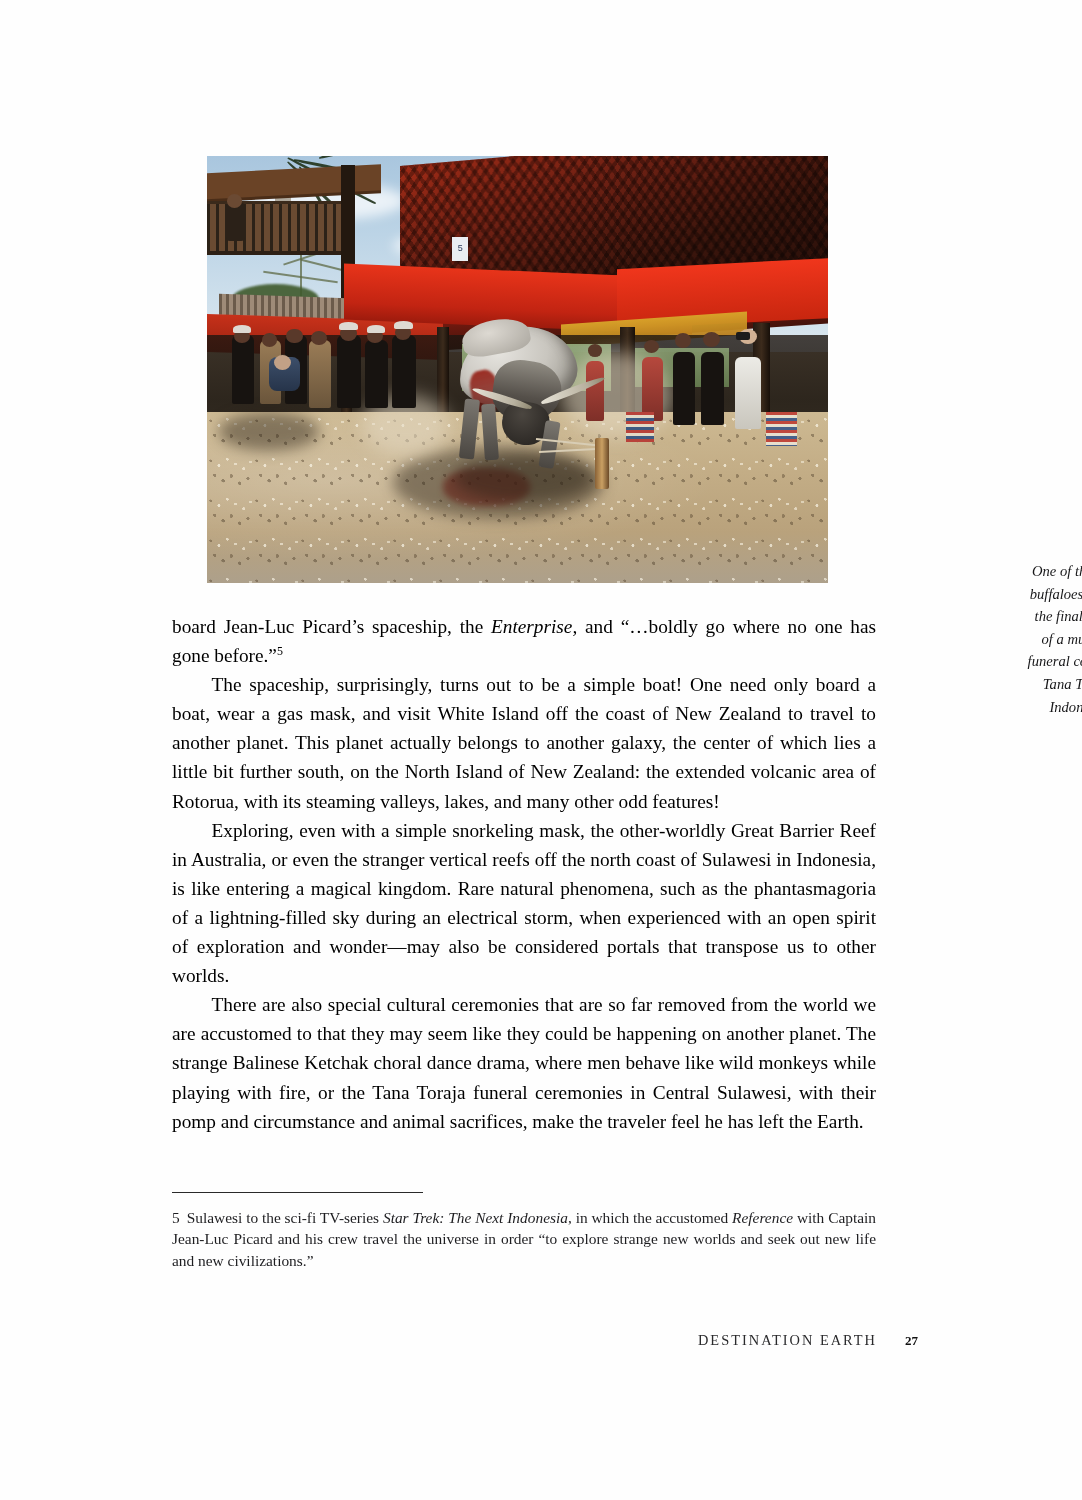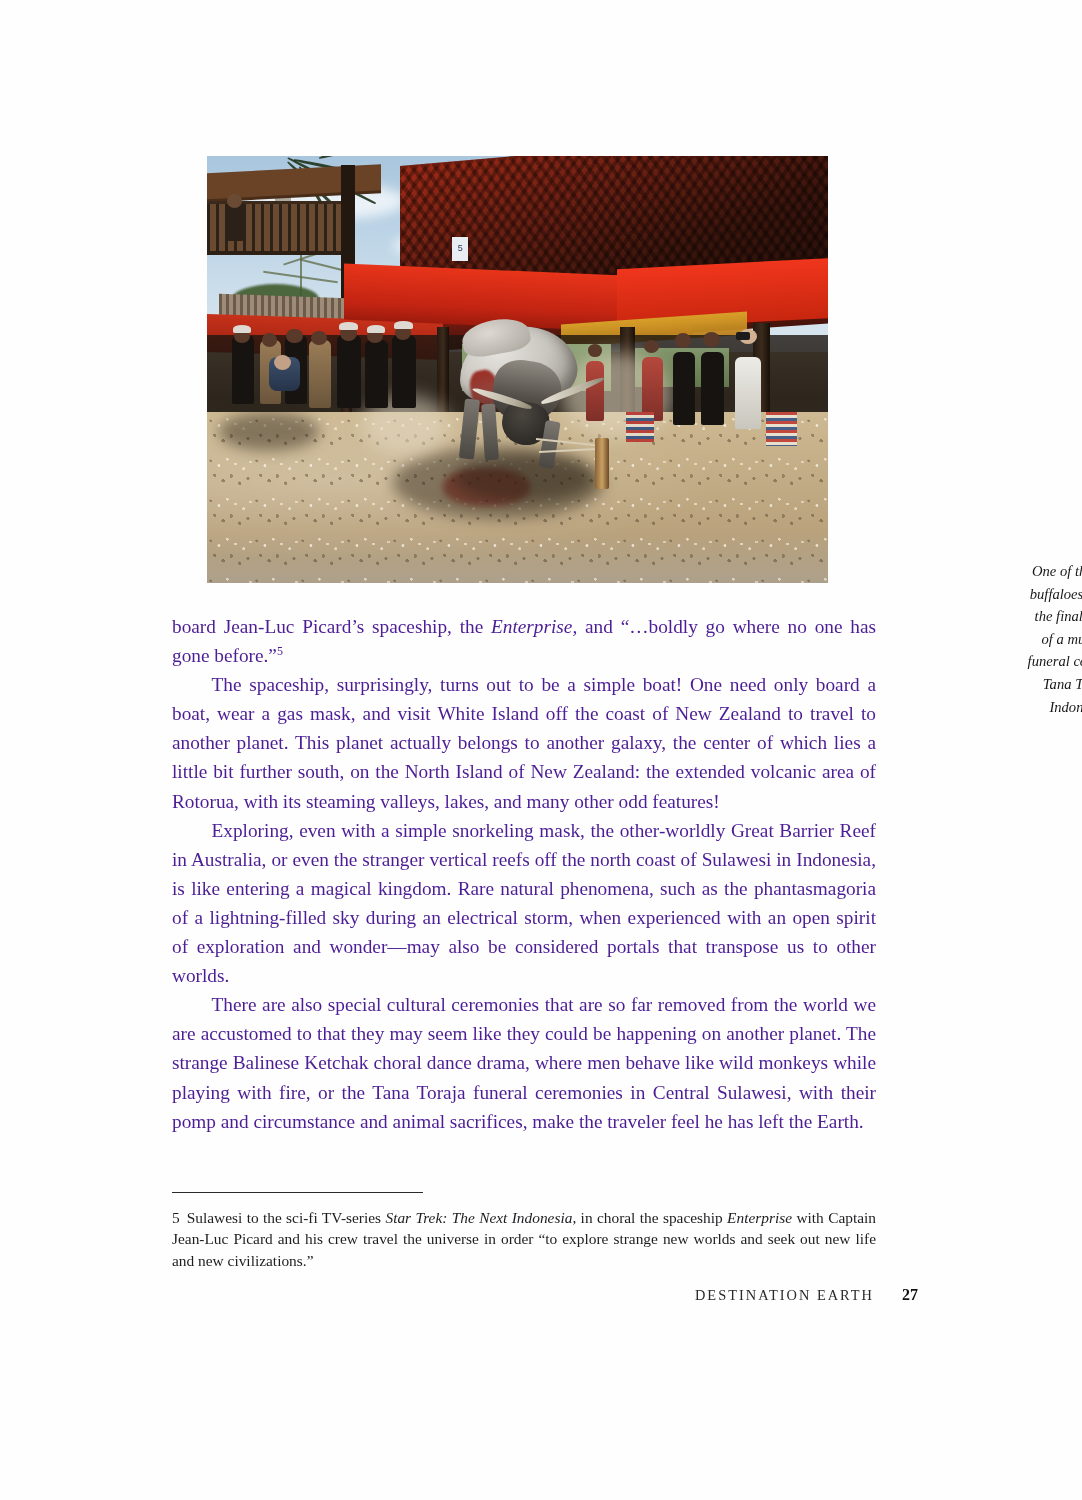--- a/index.html
+++ b/index.html
@@ -374,21 +374,21 @@
     top: 612px;
     width: 704px;
   }
   .body-col p {
     margin: 0;
     font-size: 19.3px;
     line-height: 29.1px;
     text-align: justify;
     text-justify: inter-word;
     hyphens: none;
-    color: #4c1d95;
+    color: #000000;
   }
   .body-col p.indent { text-indent: 2.05em; }
   .body-col i, .body-col em { font-style: italic; }
   sup.fn {
     font-size: .62em;
     vertical-align: super;
     line-height: 0;
   }
 
   
@@ -410,36 +410,36 @@
     text-align: justify;
     color: #1d1d20;
     margin: 0;
   }
   .footnote .fnum { margin-right: 7px; }
 
   
   .running-foot {
     position: absolute;
     left: 172px;
-    top: 1286px;
+    top: 1332px;
     width: 746px;
     display: flex;
     justify-content: flex-end;
     align-items: baseline;
     gap: 28px;
   }
   .running-title {
     font-size: 14.4px;
     letter-spacing: 2.0px;
     color: #2a2a2c;
     font-variant: small-caps;
     text-transform: uppercase;
   }
   .page-number {
-    font-size: 16px;
+    font-size: 13px;
     font-weight: 700;
     color: #111;
   }
 </style>
 </head>
 <body>
 
 <div class="page">
 
   <figure class="figure">
@@ -572,21 +572,21 @@
 
   <div class="body-col">
       <p><span>board Jean-Luc Picard’s spaceship, the </span><i>Enterprise,</i><span> and “…boldly go where no one has gone before.”</span><sup class="fn">5</sup></p>
       <p class="indent"><span>The spaceship, surprisingly, turns out to be a simple boat! One need only board a boat, wear a gas mask, and visit White Island off the coast of New Zealand to travel to another planet. This planet actually belongs to another galaxy, the center of which lies a little bit further south, on the North Island of New Zealand: the extended volcanic area of Rotorua, with its steaming valleys, lakes, and many other odd features!</span></p>
       <p class="indent"><span>Exploring, even with a simple snorkeling mask, the other-worldly Great Barrier Reef in Australia, or even the stranger vertical reefs off the north coast of Sulawesi in Indonesia, is like entering a magical kingdom. Rare natural phenomena, such as the phantasmagoria of a lightning-filled sky during an electrical storm, when experienced with an open spirit of exploration and wonder—may also be considered portals that transpose us to other worlds.</span></p>
       <p class="indent"><span>There are also special cultural ceremonies that are so far removed from the world we are accustomed to that they may seem like they could be happening on another planet. The strange Balinese Ketchak choral dance drama, where men behave like wild monkeys while playing with fire, or the Tana Toraja funeral ceremonies in Central Sulawesi, with their pomp and circumstance and animal sacrifices, make the traveler feel he has left the Earth.</span></p>
     </div>
 
   <div class="footnote-wrap">
     <div class="footnote-rule"></div>
-    <p class="footnote"><span class="fnum">5</span><span>Sulawesi to the sci-fi TV-series </span><i>Star Trek: The Next Indonesia</i><span>, in choral the spaceship </span><i>Enterprise</i><span> with Captain Jean-Luc Picard and his crew travel the universe in order “to explore strange new worlds and seek out new life and new civilizations.”</span></p>
+    <p class="footnote"><span class="fnum">5</span><span>Sulawesi to the sci-fi TV-series </span><i>Star Trek: The Next Indonesia</i><span>, in which the accustomed </span><i>Reference</i><span> with Captain Jean-Luc Picard and his crew travel the universe in order “to explore strange new worlds and seek out new life and new civilizations.”</span></p>
   </div>
 
   <div class="running-foot">
     <span class="running-title">Destination Earth</span>
     <span class="page-number">27</span>
   </div>
 
 </div>
 
 </body></html>

